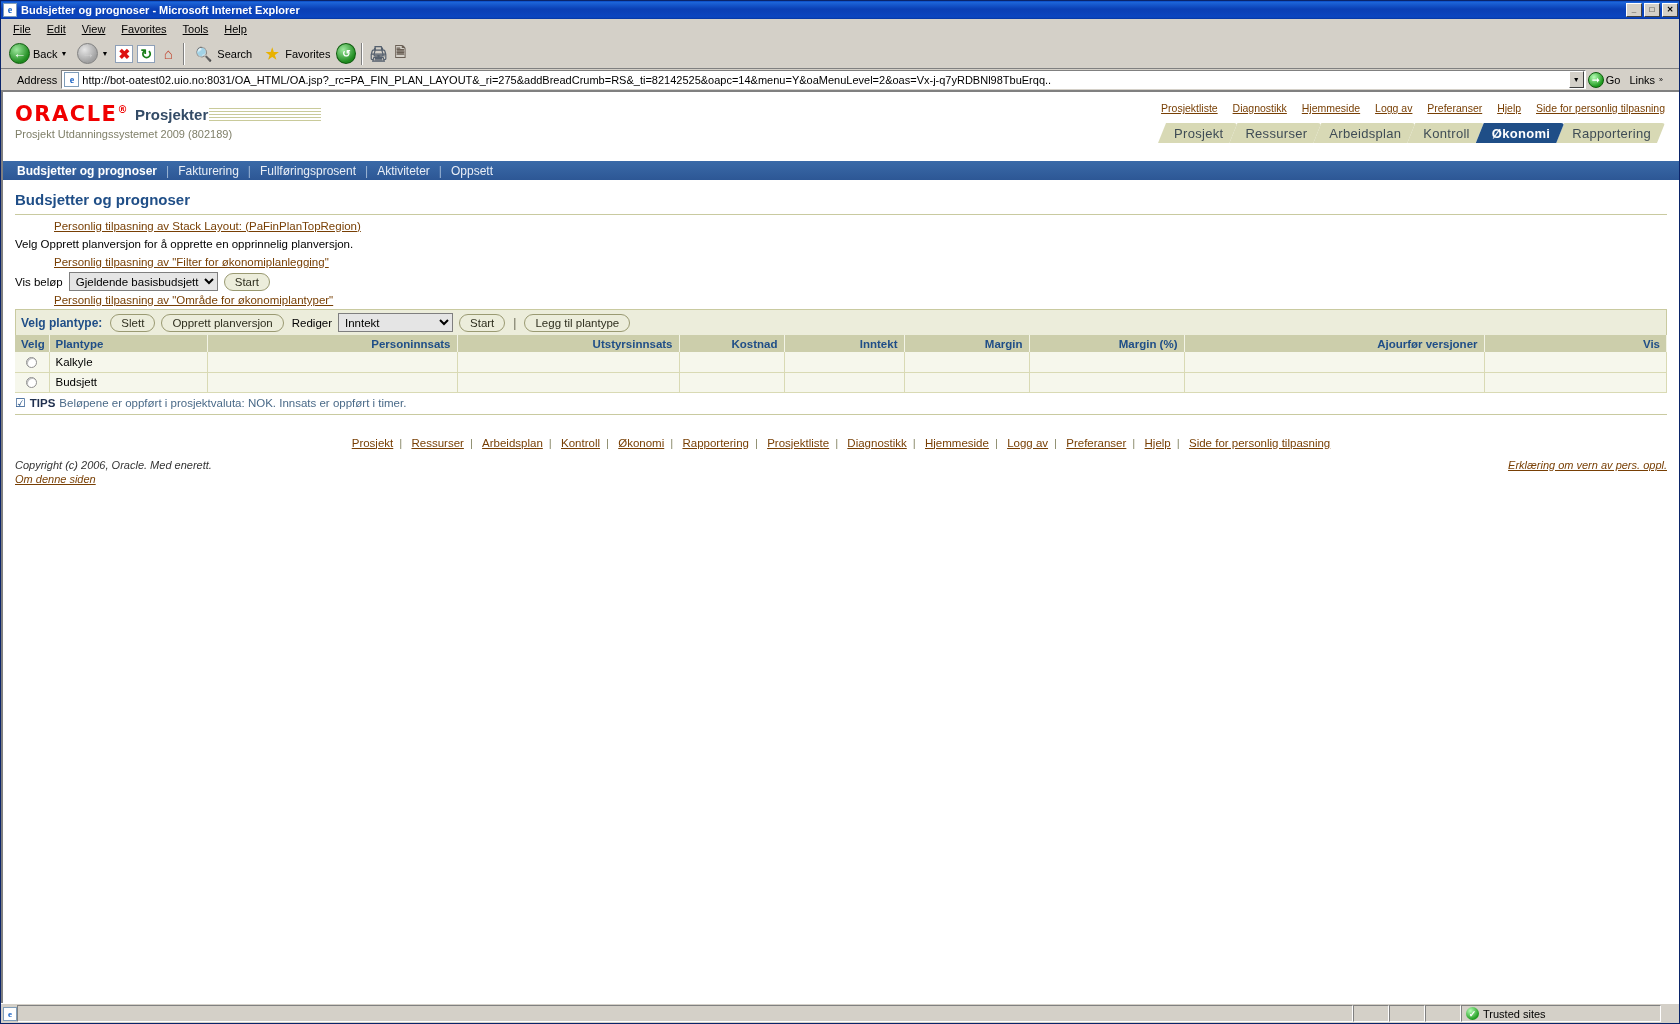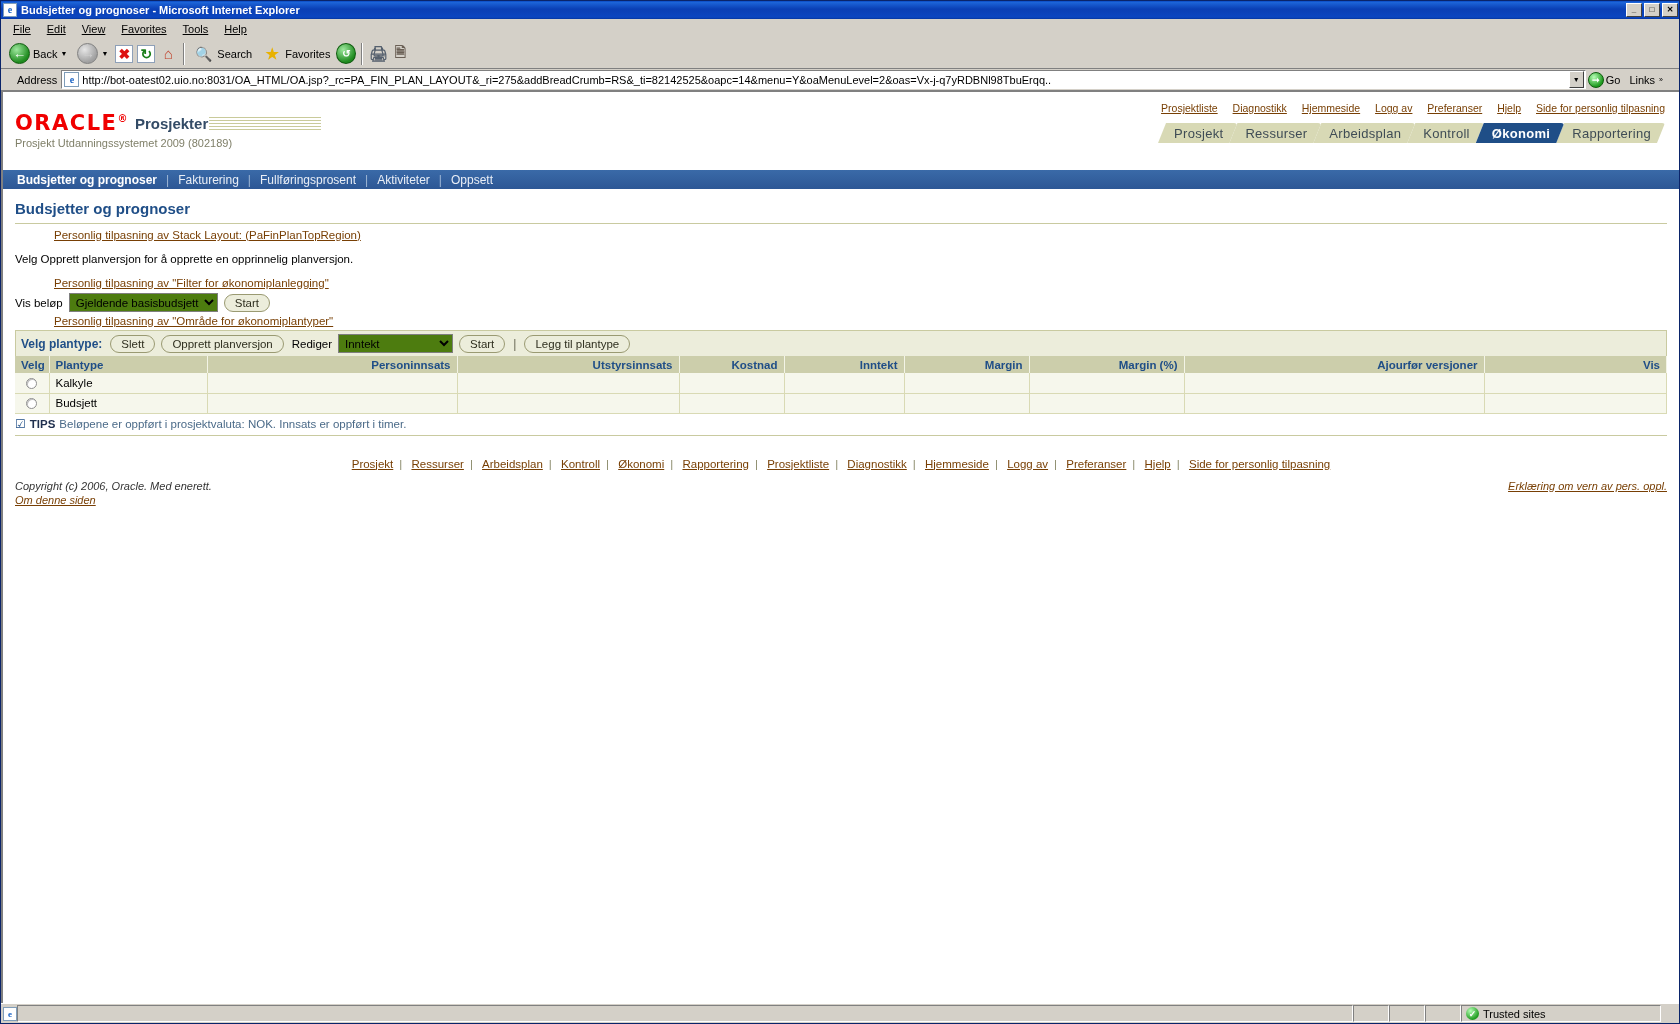--- a/index.html
+++ b/index.html
@@ -176,21 +176,21 @@
     position: relative;
   }
 
   
   .brand-row {
     display: flex;
     align-items: flex-start;
     padding: 10px 12px 0 12px;
     position: relative;
   }
-  .brand-left { flex: 0 0 auto; margin-top: 9px; }
+  .brand-left { flex: 0 0 auto; }
   .oracle-logo {
     color: #f00000;
     font-size: 21px;
     font-weight: bold;
     letter-spacing: 1.5px;
     font-family: "DejaVu Sans", sans-serif;
     display: inline-block;
     vertical-align: middle;
   }
   .oracle-logo sup { font-size: 10px; vertical-align: super; }
@@ -292,36 +292,36 @@
   a.pers-link {
     color: #783f04;
     text-decoration: underline;
     font-size: 11.5px;
     display: inline-block;
     padding-left: 39px;
   }
   .instr {
     font-size: 11.5px;
     color: #000000;
-    margin: 11px 0;
+    margin: 5px 0;
   }
 
   .vis-row {
     display: flex;
     align-items: center;
     gap: 6px;
     margin: 3px 0 2px 0;
     font-size: 11.5px;
   }
   select.ie-select {
     font-family: "Liberation Sans", sans-serif;
     font-size: 11.5px;
     height: 19px;
     border: 1px solid #7f7f7f;
-    background: #4d7c0f;
+    background: #e5e5e5;
     padding: 0 2px;
   }
   .btn-oracle {
     font-family: "Liberation Sans", sans-serif;
     font-size: 11.5px;
     color: #2f2f1f;
     background: #eceddb;
     border: 1px solid #9a9a72;
     border-radius: 9px;
     padding: 1px 10px;

